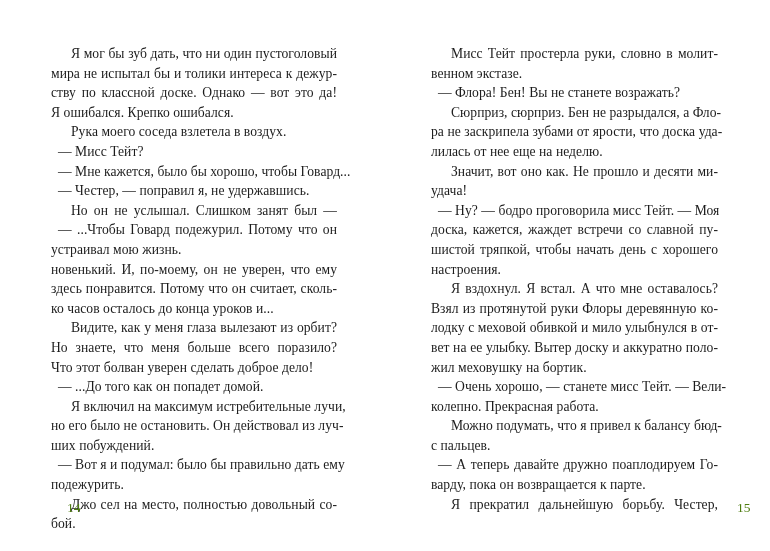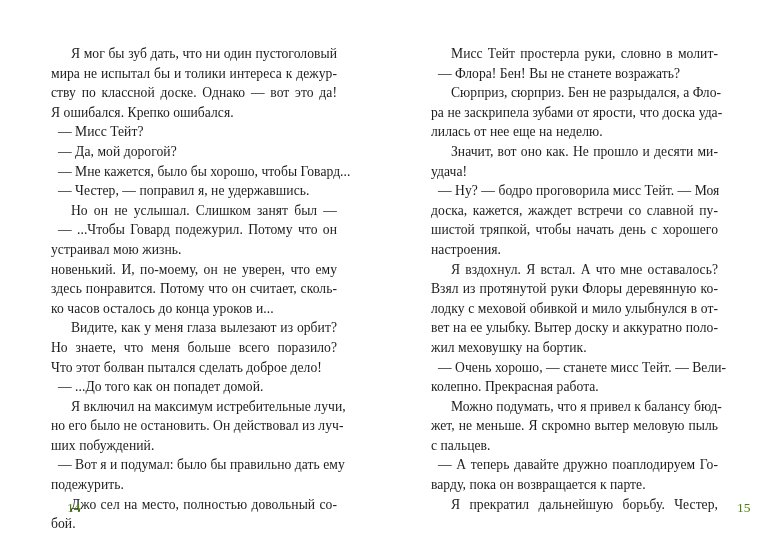--- a/index.html
+++ b/index.html
@@ -55,63 +55,63 @@
   </style>
 </head>
 <body>
 
 <div class="spread">
   <div class="page left" id="left-lines">
       <span class="line indent j">Я мог бы зуб дать, что ни один пустоголовый</span>
       <span class="line j">мира не испытал бы и толики интереса к дежур-</span>
       <span class="line j">ству по классной доске. Однако — вот это да!</span>
       <span class="line ">Я ошибался. Крепко ошибался.</span>
+      <span class="line indent">Рука моего соседа взлетела в воздух.</span>
       <span class="line dash">— Мисс Тейт?</span>
-      <span class="line dash">— Да, мой дорогой?</span>
       <span class="line dash">— Мне кажется, было бы хорошо, чтобы Говард...</span>
       <span class="line dash">— Честер, — поправил я, не удержавшись.</span>
       <span class="line indent j">Но он не услышал. Слишком занят был —</span>
       <span class="line dash j">— ...Чтобы Говард подежурил. Потому что он</span>
       <span class="line ">устраивал мою жизнь.</span>
       <span class="line j">новенький. И, по-моему, он не уверен, что ему</span>
       <span class="line j">здесь понравится. Потому что он считает, сколь-</span>
       <span class="line ">ко часов осталось до конца уроков и...</span>
       <span class="line indent j">Видите, как у меня глаза вылезают из орбит?</span>
       <span class="line j">Но знаете, что меня больше всего поразило?</span>
-      <span class="line ">Что этот болван пытался сделать доброе дело!</span>
+      <span class="line ">Что этот болван уверен сделать доброе дело!</span>
       <span class="line dash">— ...До того как он попадет домой.</span>
       <span class="line indent j">Я включил на максимум истребительные лучи,</span>
       <span class="line j">но его было не остановить. Он действовал из луч-</span>
       <span class="line ">ших побуждений.</span>
       <span class="line dash j">— Вот я и подумал: было бы правильно дать ему</span>
       <span class="line ">подежурить.</span>
       <span class="line indent j">Джо сел на место, полностью довольный со-</span>
       <span class="line ">бой.</span>
     </div>
   <div class="page right" id="right-lines">
       <span class="line indent j">Мисс Тейт простерла руки, словно в молит-</span>
+      <span class="line ">венном экстазе.</span>
       <span class="line dash">— Флора! Бен! Вы не станете возражать?</span>
       <span class="line indent j">Сюрприз, сюрприз. Бен не разрыдался, а Фло-</span>
       <span class="line j">ра не заскрипела зубами от ярости, что доска уда-</span>
       <span class="line ">лилась от нее еще на неделю.</span>
       <span class="line indent j">Значит, вот оно как. Не прошло и десяти ми-</span>
       <span class="line ">удача!</span>
       <span class="line dash j">— Ну? — бодро проговорила мисс Тейт. — Моя</span>
       <span class="line j">доска, кажется, жаждет встречи со славной пу-</span>
       <span class="line j">шистой тряпкой, чтобы начать день с хорошего</span>
       <span class="line ">настроения.</span>
       <span class="line indent j">Я вздохнул. Я встал. А что мне оставалось?</span>
       <span class="line j">Взял из протянутой руки Флоры деревянную ко-</span>
       <span class="line j">лодку с меховой обивкой и мило улыбнулся в от-</span>
       <span class="line j">вет на ее улыбку. Вытер доску и аккуратно поло-</span>
       <span class="line ">жил меховушку на бортик.</span>
       <span class="line dash j">— Очень хорошо, — станете мисс Тейт. — Вели-</span>
       <span class="line ">колепно. Прекрасная работа.</span>
       <span class="line indent j">Можно подумать, что я привел к балансу бюд-</span>
-      <span class="line j">жет, не меньше. Я скромно вытер меловую пыль</span>
       <span class="line ">с пальцев.</span>
       <span class="line dash j">— А теперь давайте дружно поаплодируем Го-</span>
       <span class="line ">варду, пока он возвращается к парте.</span>
       <span class="line indent j">Я прекратил дальнейшую борьбу. Честер,</span>
     </div>
   <div class="page-number left">14</div>
   <div class="page-number right">15</div>
 </div>
 
 </body></html>

